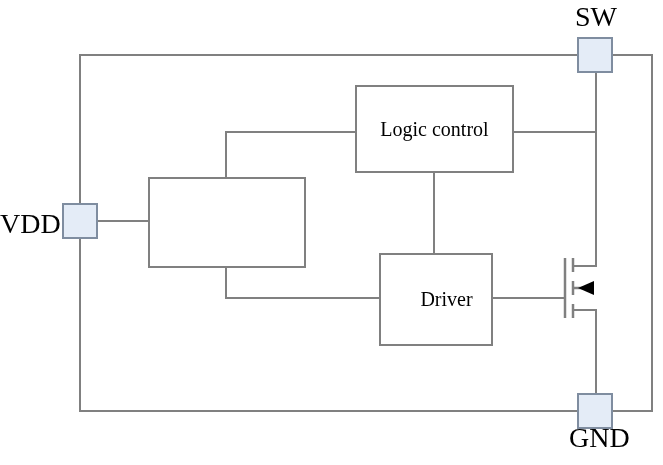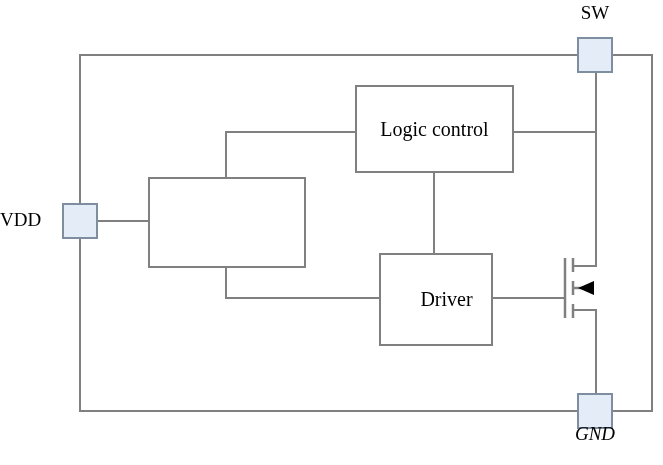--- a/index.html
+++ b/index.html
@@ -53,21 +53,21 @@
     color: #000000;
     font-size: 20px;
     font-family: "Liberation Serif", "DejaVu Serif", serif;
     white-space: nowrap;
     text-align: center;
     line-height: 1;
   }
   .pad-label {
     position: absolute;
     color: #000000;
-    font-size: 19px;
+    font-size: 28px;
     font-family: "Liberation Serif", "DejaVu Serif", serif;
     white-space: nowrap;
     line-height: 1;
   }
 </style>
 </head>
 <body>
 
 <div id="diagram-root">
 
@@ -124,15 +124,15 @@
 
   <div class="block-label" style="left:356px; top:119px; width:157px;">Logic control</div>
 
 
   <div class="block-label" style="left:380px; top:289px; width:133px;">Driver</div>
 
   <div class="pad-label" style="left:0; top:210px;">VDD</div>
 
   <div class="pad-label" style="left:575px; top:3px; width:40px; text-align:center;">SW</div>
 
-  <div class="pad-label" style="left:569px; top:424px; width:52px; text-align:center;font-style:italic;">GND</div>
+  <div class="pad-label" style="left:569px; top:424px; width:52px; text-align:center;">GND</div>
 
 </div>
 
 </body></html>

